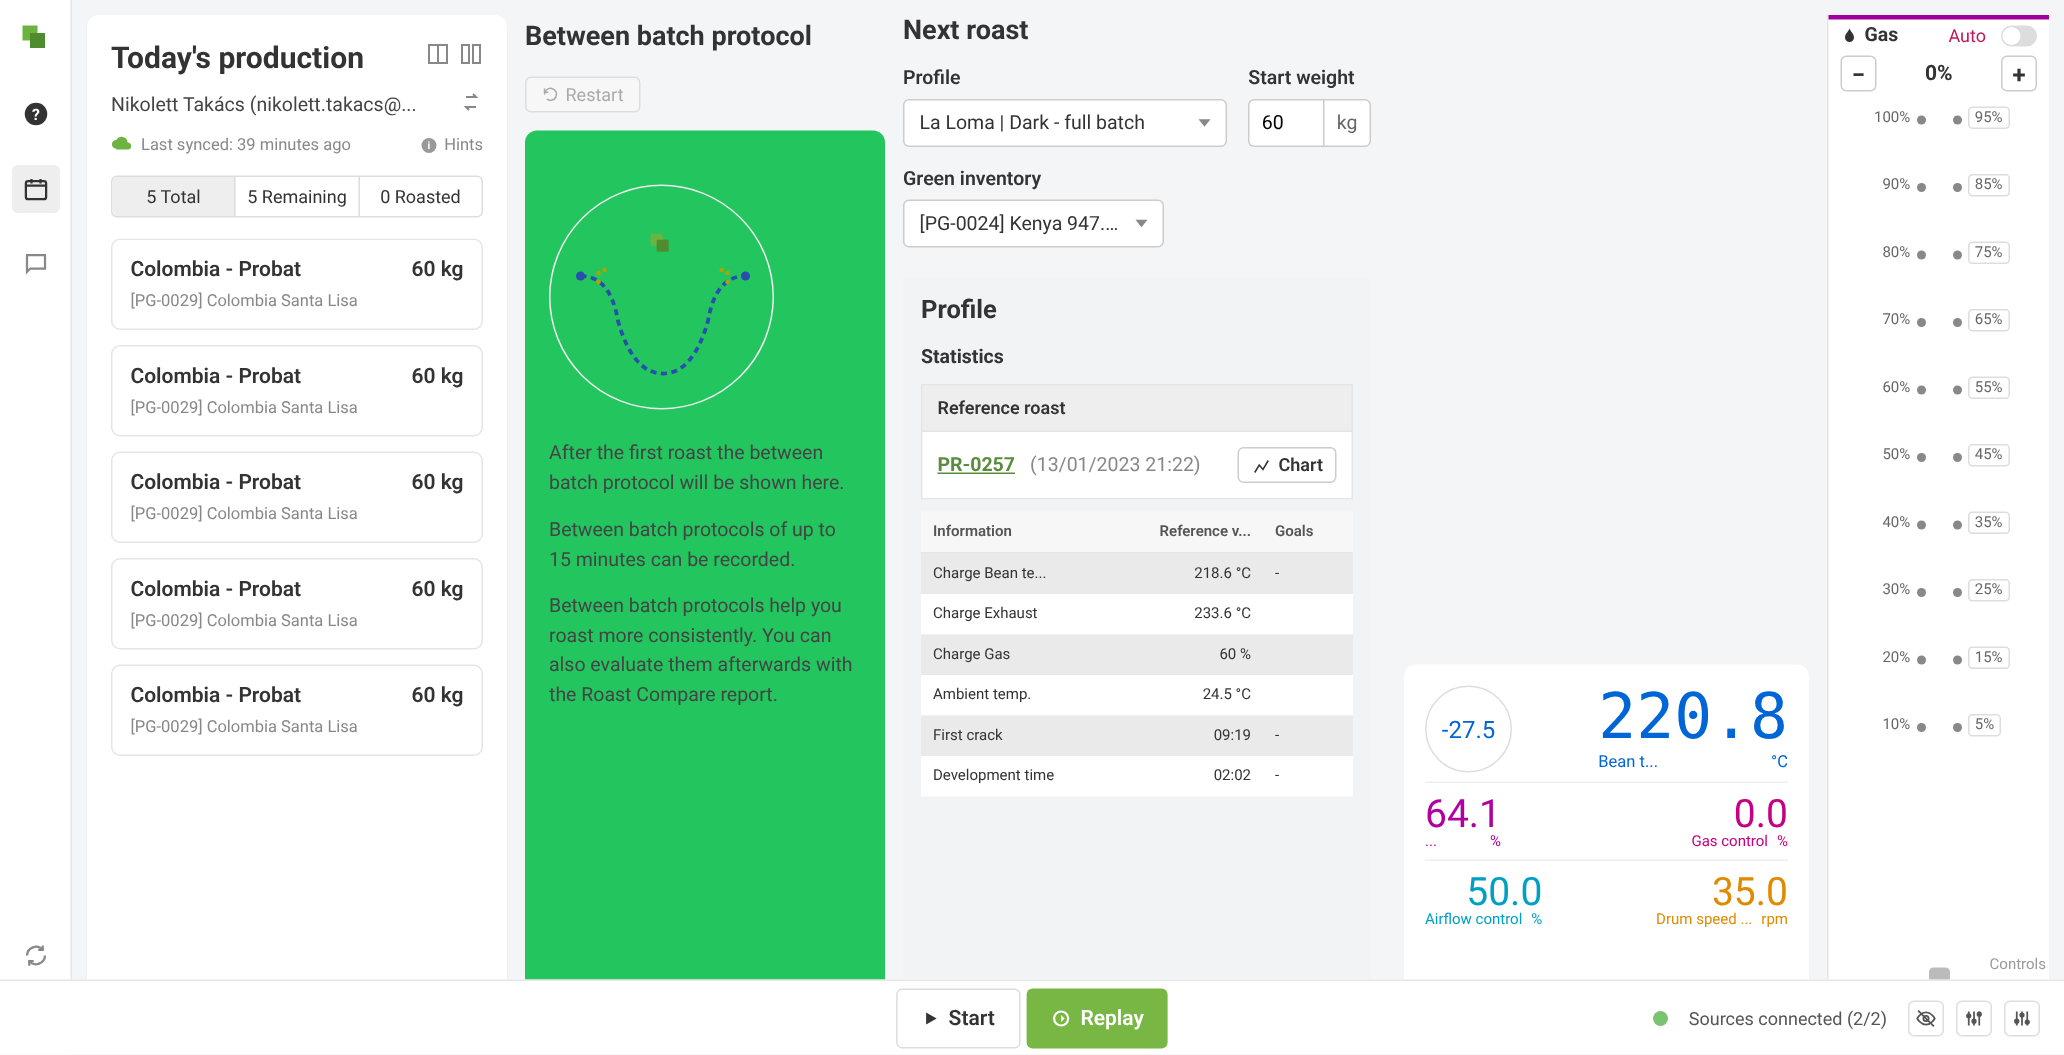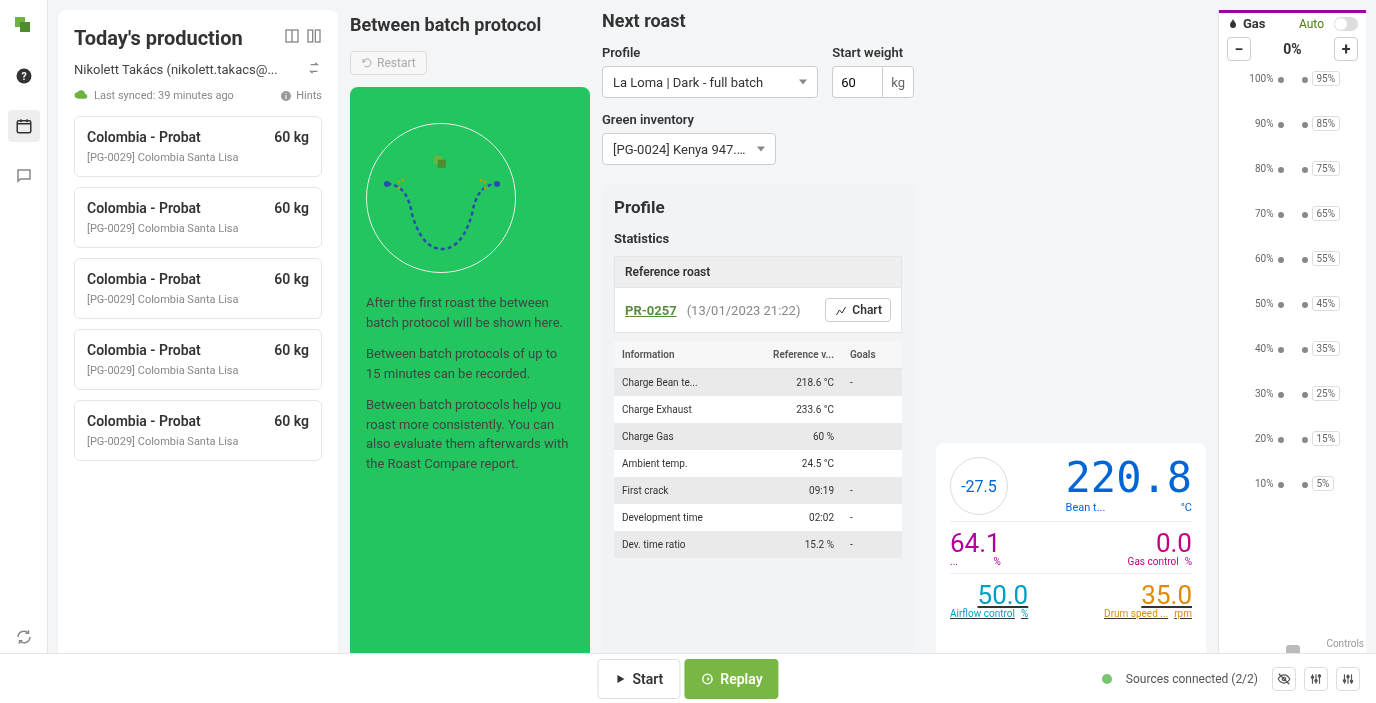--- a/index.html
+++ b/index.html
@@ -63,34 +63,34 @@
 .stats-table tr:nth-child(odd) td { background: #eaeaea; }
 .stats-table tr:nth-child(even) td { background: #fff; }
 
 .gauges { width: 270px; margin-left: 10px; align-self: flex-end; height: 250px; background: #fff; border-radius: 8px; padding: 14px; display: flex; flex-direction: column; gap: 8px; }
 .gauge-top { display: flex; align-items: flex-start; gap: 10px; border-bottom: 1px solid #eee; padding-bottom: 6px; }
 .dial { width: 58px; height: 58px; border: 1px solid #ddd; border-radius: 50%; display: flex; align-items: center; justify-content: center; color: #0066d6; font-size: 16px; font-family: ui-monospace, monospace; }
 .bean-temp { margin-left: auto; text-align: right; }
 .bean-temp .big { font-size: 42px; color: #0066d6; font-family: ui-monospace, monospace; line-height: 1; }
 .bean-temp .lab { font-size: 11px; color: #0066d6; display: flex; justify-content: space-between; margin-top: 2px; }
 .gauge-row { display: flex; justify-content: space-between; border-bottom: 1px solid #eee; padding-bottom: 6px; }
-.gauge-row:last-child { border-bottom: none; text-decoration: underline; }
+.gauge-row:last-child { border-bottom: none; }
 .metric { text-align: right; font-family: ui-monospace, monospace; }
 .metric .val { font-size: 26px; line-height: 1; }
 .metric .lab { font-size: 10px; display: flex; justify-content: space-between; gap: 6px; }
 .m-purple { color: #b000a0; }
 .m-magenta { color: #c40084; }
 .m-cyan { color: #00a0c4; }
 .m-orange { color: #e08a00; }
 
 .gas-panel { width: 148px; background: #fff; border-left: 1px solid #e5e5e5; display: flex; flex-direction: column; padding: 6px 8px; position: relative; }
 .gas-panel::before { content:''; position:absolute; top:0; left:0; right:0; height:3px; background:#a000a0; }
 .gas-head { display: flex; align-items: flex-end; gap: 10px; font-size: 13px; margin-bottom: 6px; }
 .gas-head .label { font-weight: 700; display: flex; align-items: center; gap: 4px; }
-.gas-head .auto { color: #4d7c0f; margin-left: auto; font-size: 12px; }
+.gas-head .auto { color: #be185d; margin-left: auto; font-size: 12px; }
 .toggle { width: 24px; height: 14px; background: #ddd; border-radius: 7px; position: relative; }
 .toggle::after { content:''; position:absolute; width:12px; height:12px; background:#fff; border-radius:50%; top:1px; left:1px; }
 .gas-pct-row { display: flex; align-items: center; justify-content: space-between; margin-bottom: 8px; }
 .pm-btn { width: 24px; height: 24px; border: 1px solid #ccc; border-radius: 4px; background: #fff; display: flex; align-items: center; justify-content: center; font-size: 16px; cursor: pointer; font-weight: 700; }
 .gas-pct-row .current { font-weight: 700; font-size: 14px; }
 .slider-area { flex: 1; display: flex; gap: 6px; position: relative; padding: 4px 0; }
 .slider-col { flex: 1; position: relative; }
 .slider-track { position: absolute; top: 0; bottom: 20px; }
 .slider-track.left { right: 4px; }
 .slider-track.right { left: 4px; }
@@ -187,20 +187,25 @@
               </svg></span>
           <span>Last synced: 39 minutes ago</span>
           <span class="hints">
             <svg width="12" height="12" viewBox="0 0 24 24" fill="#999">
                 <circle cx="12" cy="12" r="10"></circle>
                 <text x="12" y="17" text-anchor="middle" fill="#fff" font-size="14" font-weight="bold">i</text>
               </svg>
             <span>Hints</span>
           </span>
         </div>
+        <div class="counts">
+          <div class="seg active">5 Total</div>
+          <div class="seg">5 Remaining</div>
+          <div class="seg">0 Roasted</div>
+        </div>
         <div class="batch-list" id="batch-list">
             <div class="batch-card">
               <div class="top">
                 <span>Colombia - Probat</span>
                 <span>60 kg</span>
               </div>
               <div class="sub">[PG-0029] Colombia Santa Lisa</div>
             </div>
             <div class="batch-card">
               <div class="top">
@@ -334,25 +339,20 @@
                   <td></td>
                 </tr>
                 <tr>
                   <td>First crack</td>
                   <td>09:19</td>
                   <td>-</td>
                 </tr>
                 <tr>
                   <td>Development time</td>
                   <td>02:02</td>
-                  <td>-</td>
-                </tr>
-                <tr>
-                  <td>Dev. time ratio</td>
-                  <td>15.2 %</td>
                   <td>-</td>
                 </tr>
               </tbody>
           </table>
         </div>
       </div>
 
       <div class="gauges">
         <div class="gauge-top">
           <div class="dial">

